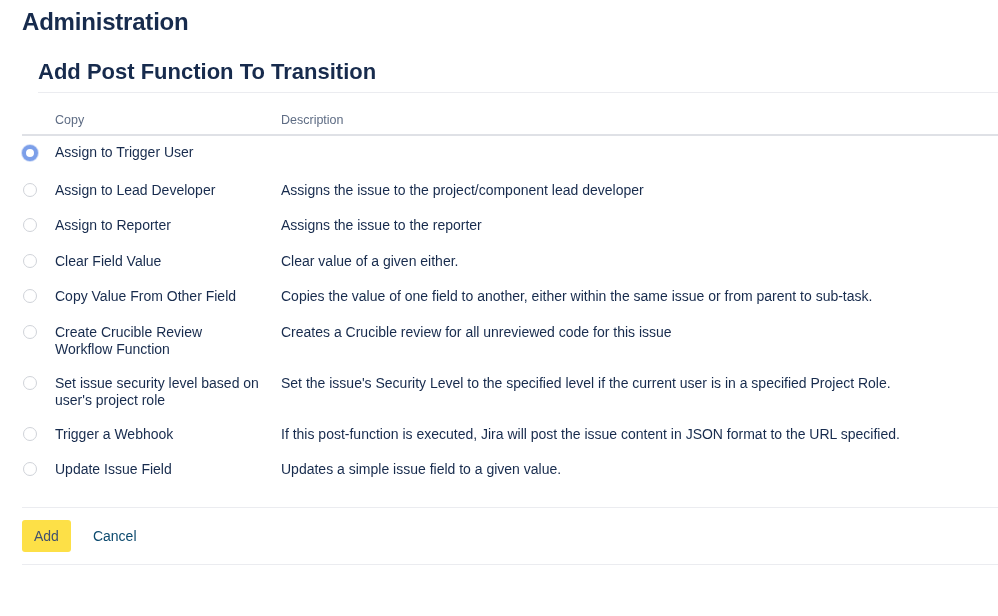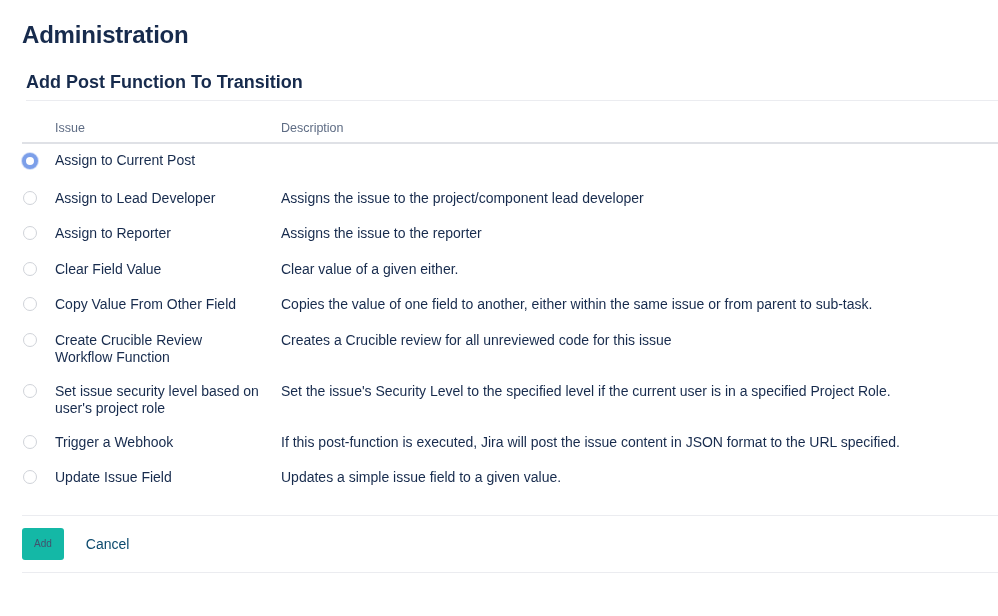--- a/index.html
+++ b/index.html
@@ -9,30 +9,30 @@
     background: #ffffff;
     font-family: "Liberation Sans", sans-serif;
     color: #172B4D;
     overflow: hidden;
   }
   .page {
     margin-left: 22px;
     width: 976px; 
   }
   h1.page-title {
-    margin: 21px 0 0 0;
+    margin: 8px 0 0 0;
     font-size: 24px;
     font-weight: 700;
     color: #172B4D;
     letter-spacing: -0.2px;
   }
   h2.section-title {
-    margin: 23px 0 0 4px;
+    margin: 23px 0 0 16px;
     padding-bottom: 7px;
-    font-size: 18px;
+    font-size: 22px;
     font-weight: 700;
     color: #172B4D;
     border-bottom: 1px solid #EBECF0;
   }
   .grid-row {
     display: grid;
     grid-template-columns: 33px 226px 1fr;
     align-items: start;
   }
   .thead {
@@ -74,23 +74,23 @@
     margin: 0;
   }
   .divider.top-of-actions { margin-top: 18px; }
   .actions {
     display: flex;
     align-items: center;
     padding: 12px 0;
   }
   .add-button {
     font-family: "Liberation Sans", sans-serif;
-    font-size: 10px;
+    font-size: 14px;
     color: #42526E;
-    background: #14b8a6;
+    background: #fde047;
     border: none;
     border-radius: 3px;
     padding: 0 12px;
     height: 32px;
     line-height: 32px;
     cursor: pointer;
   }
   .cancel-link {
     margin-left: 22px;
     font-size: 14px;
@@ -105,29 +105,29 @@
 
 <div class="page">
 
   <h1 class="page-title">Administration</h1>
 
   <h2 class="section-title">Add Post Function To Transition</h2>
 
   <div>
     <div class="grid-row thead">
       <div class="th"></div>
-      <div class="th">Issue</div>
+      <div class="th">Copy</div>
       <div class="th">Description</div>
     </div>
     <div id="rows">
   <div class="grid-row row">
     <div class="radio-cell">
       <span class="radio selected"></span>
     </div>
-    <div class="cell-name">Assign to Current Post</div>
+    <div class="cell-name">Assign to Trigger User</div>
   </div>
 
   <div class="grid-row row">
     <div class="radio-cell">
       <span class="radio"></span>
     </div>
     <div class="cell-name">Assign to Lead Developer</div>
     <div class="cell-desc">Assigns the issue to the project/component lead developer</div>
   </div>
 

